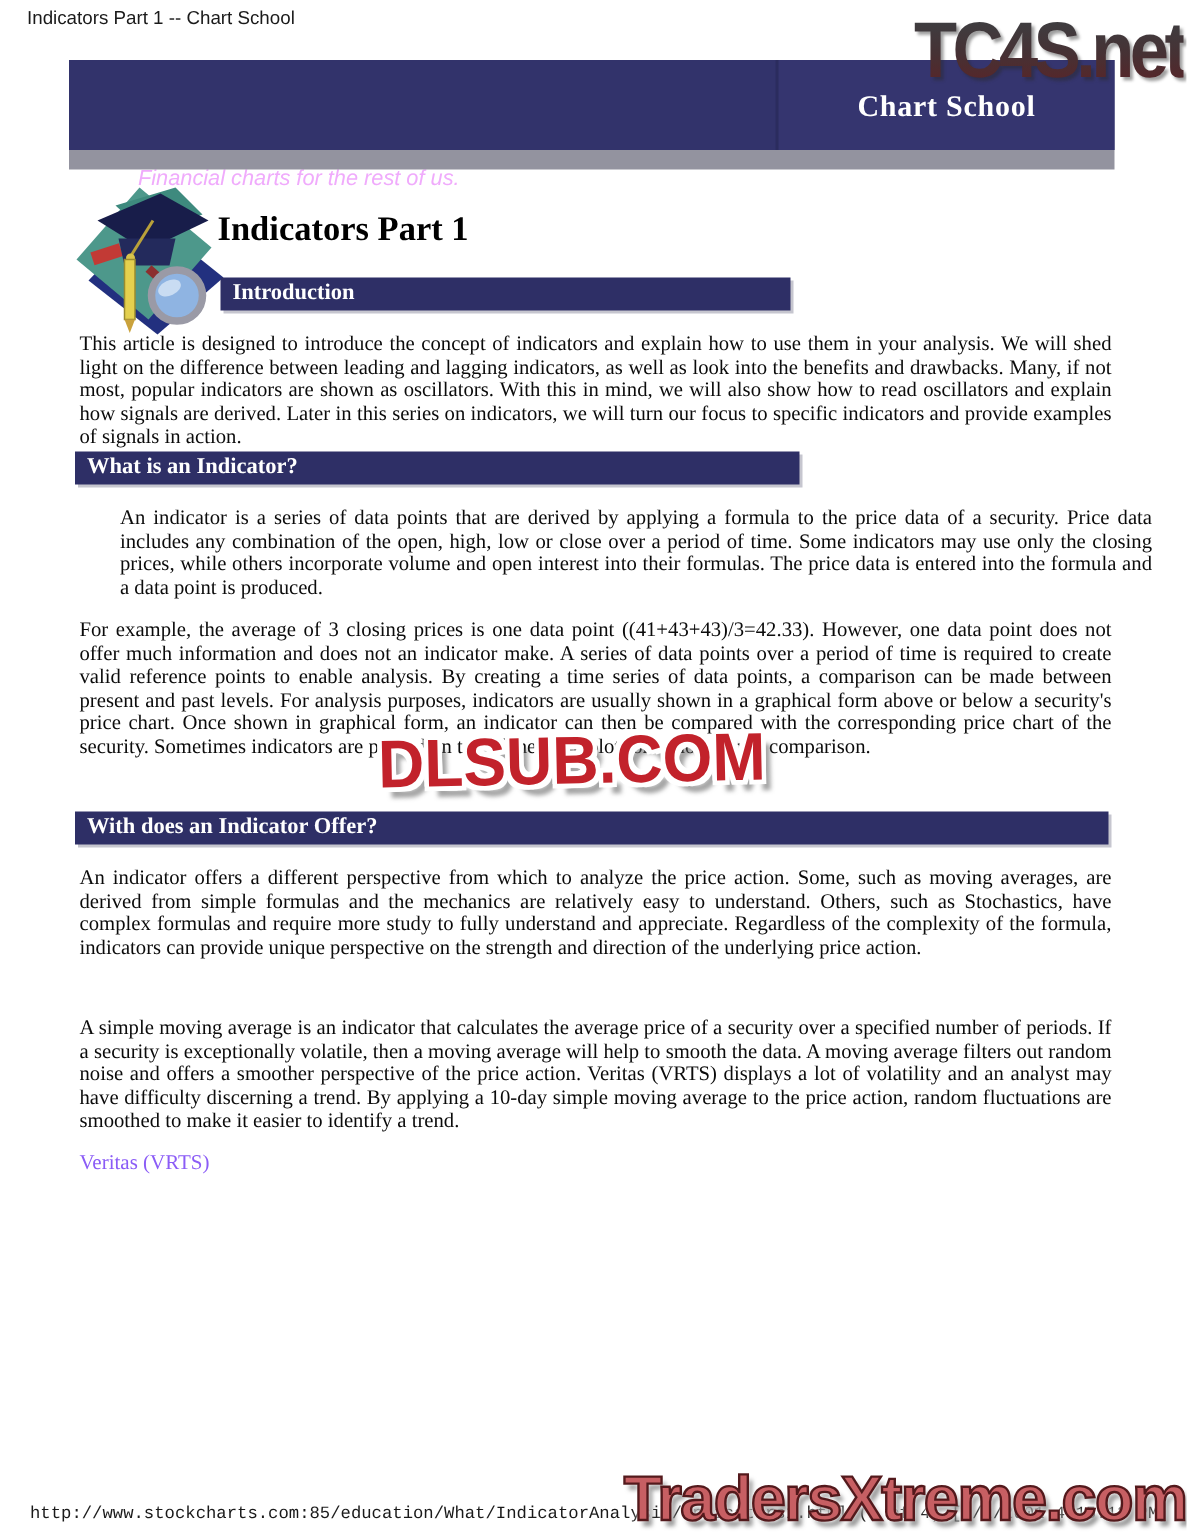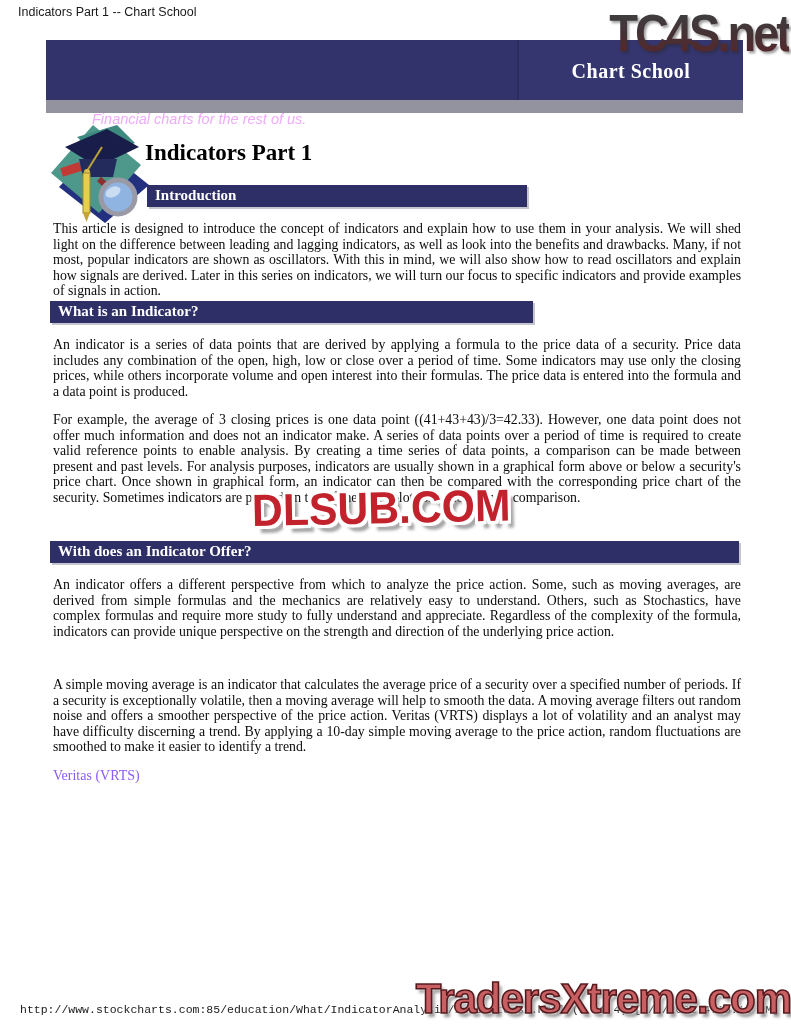--- a/index.html
+++ b/index.html
@@ -99,21 +99,21 @@
   .bar-intro { left:147px; top:185px; width:380px; }
   .bar-what  { left:50px;  top:301px; width:483px; }
   .bar-offer { left:50px;  top:541px; width:689px; }
 
   .para {
     position:absolute; left:53px; width:688px;
     font-size:13.8px; line-height:15.6px; color:#0b0b0b;
     text-align:justify;
   }
   .p1 { top:221px; }
-  .p2 { top:337px; }
+  .p2 { top:337px;margin-left:27px; }
   .p3 { top:412px; }
   .p4 { top:577px; }
   .p5 { top:661px;margin-top:16px; }
   .sub-heading {
     position:absolute; left:53px; top:768px;
     font-weight:normal; font-size:14px; color:#8b5cf6;
   }
 </style>
 </head>
 <body>

